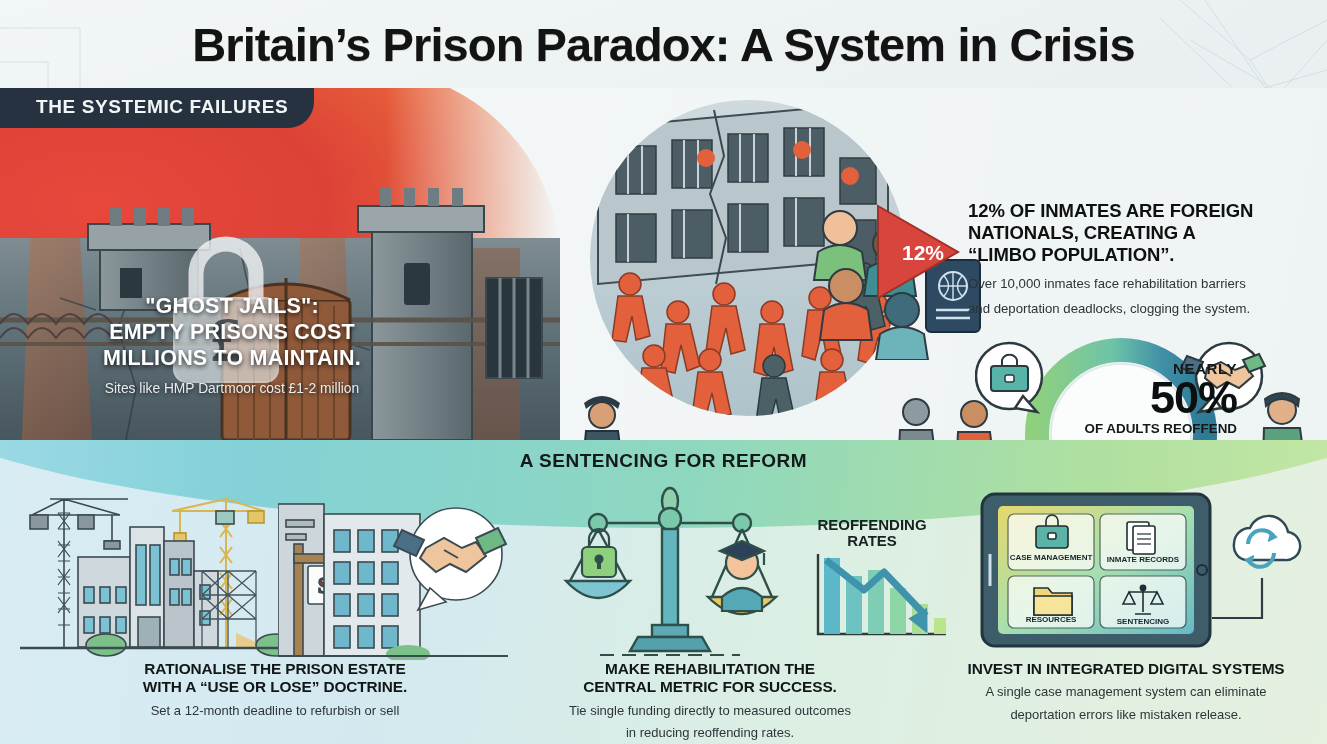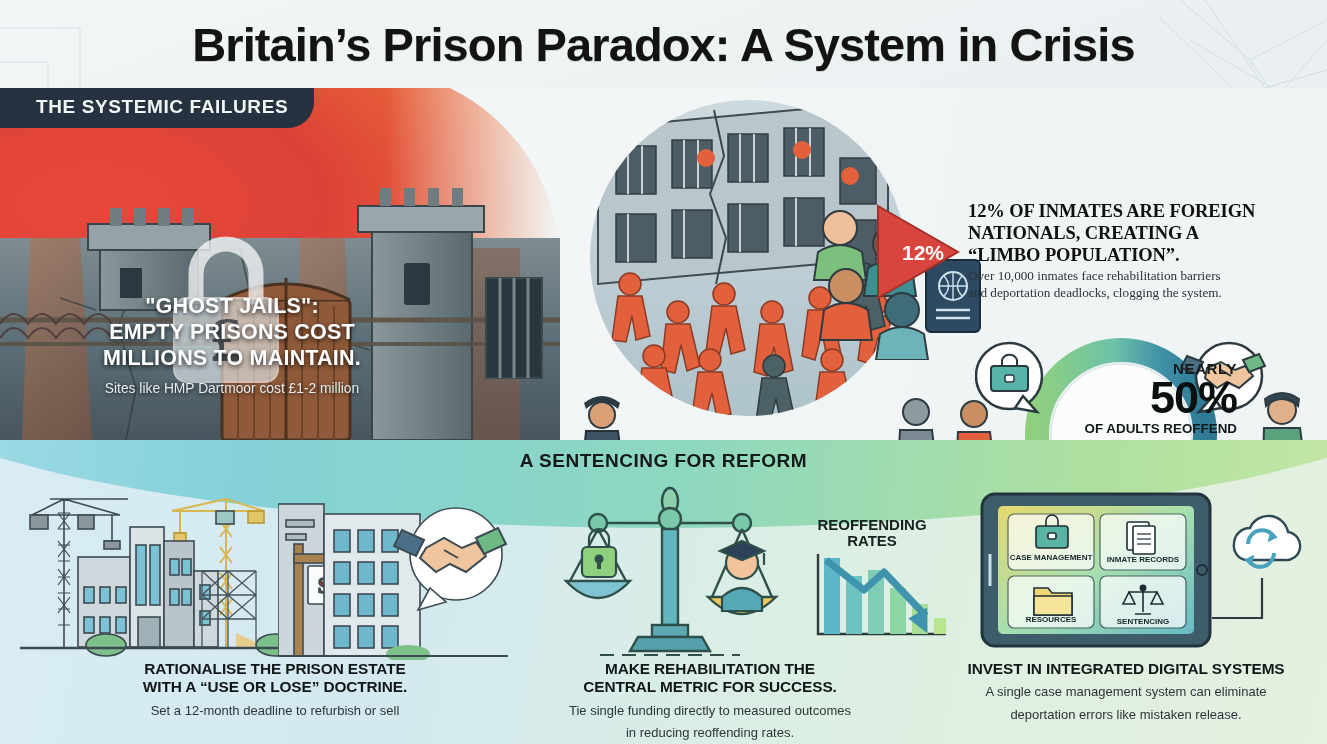--- a/index.html
+++ b/index.html
@@ -81,28 +81,28 @@
     margin-top: 8px;
     color: #e6ecee; font-size: 13.8px; line-height: 1.3;
     text-shadow: 0 1px 4px rgba(0,0,0,0.8);
   }
 
   
   .riot-wrap { position: absolute; left: 588px; top: 10px; width: 320px; height: 330px; }
 
   
   .stat-foreign {
-    position: absolute; left: 968px; top: 112px; width: 300px; z-index: 18; font-family: Liberation Serif, serif;
+    position: absolute; left: 968px; top: 112px; width: 300px; z-index: 18;
   }
   .stat-foreign h3 {
     font-size: 18.5px; font-weight: bold; color: #101010; line-height: 1.2;
     letter-spacing: -0.1px;
   }
   .stat-foreign p {
-    font-size: 13.2px; color: #2c3436; line-height: 1.3;
+    margin-top: 8px; font-size: 13.2px; color: #2c3436; line-height: 1.3;
   }
 
   
   .reoffend-wrap {
     position: absolute; left: 975px; top: 250px; width: 300px; height: 195px;
   }
   .reoffend-text {
     position: absolute; left: 30px; top: 22px; width: 232px;
     text-align: right; z-index: 14;
   }

